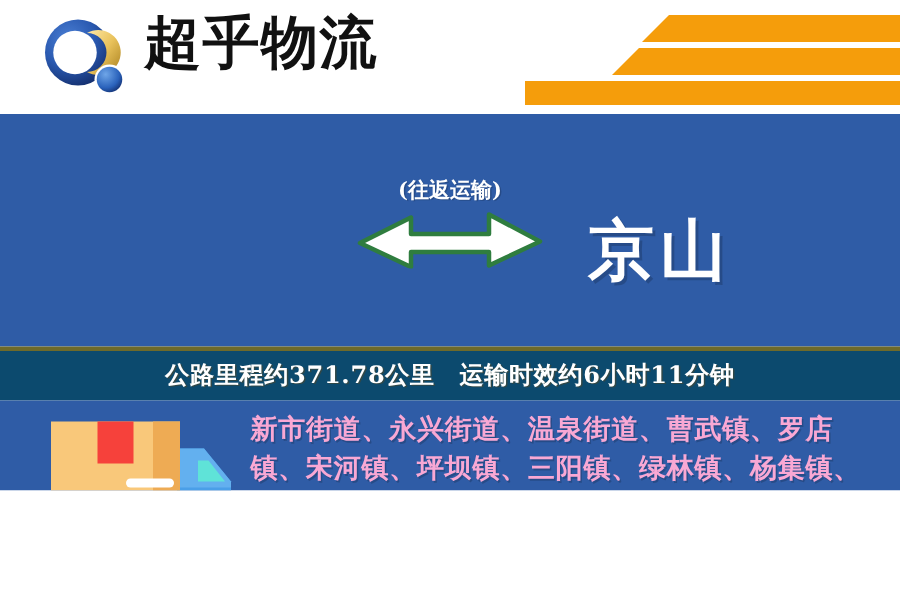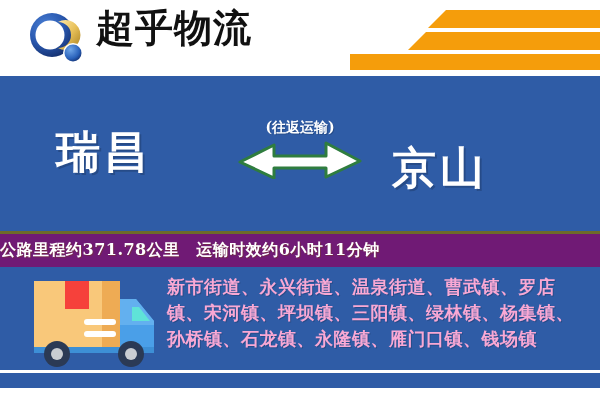--- a/index.html
+++ b/index.html
@@ -6,21 +6,21 @@
     margin: 0;
     padding: 0;
     background: #ffffff;
   }
   body {
     font-family: "Liberation Sans", "DejaVu Sans", sans-serif;
   }
   .banner {
     position: relative;
     width: 600px;
-    height: 388px;
+    height: 327px;
     overflow: hidden;
     background: #ffffff;
     text-decoration: underline;
   }
 
   
   .header {
     position: absolute;
     left: 0; top: 0;
     width: 600px;
@@ -110,23 +110,24 @@
     position: absolute;
     left: 0; top: 231px;
     width: 600px; height: 3px;
     background: #6e6a2a;
   }
   .infobar {
     position: absolute;
     left: 0; top: 234px;
     width: 600px;
     height: 33px;
-    background: #701a75;
+    background: #0c4a6e;
     display: flex;
     align-items: center;
+    justify-content: center;
   }
   .infobar-text {
     font-family: "DejaVu Serif", "Liberation Serif", serif;
     font-weight: bold;
     font-size: 16px;
     color: #ffffff;
     letter-spacing: 0.5px;
     white-space: nowrap;
     text-shadow: 1px 1px 0 rgba(120,70,0,0.35);
   }
@@ -208,21 +209,20 @@
       <svg width="250" height="64" viewBox="0 0 250 64">
         <polygon points="96,4 250,4 250,22 78,22" fill="#f59d0b"></polygon>
         <polygon points="76,26 250,26 250,44 58,44" fill="#f59d0b"></polygon>
         <polygon points="0,48 250,48 250,64 0,64" fill="#f59d0b"></polygon>
       </svg>
     </div>
   </div>
 
   <div class="route">
 
-    <div class="city city-origin">瑞昌</div>
 
     <div class="arrow-block">
       <div class="arrow-top-label">(往返运输)</div>
       <div class="arrow-svg">
         <svg width="128" height="40" viewBox="0 0 128 40">
           <polygon points="4,23 38,6 38,17 90,17 90,4 124,22 90,38 90,29 38,29 38,39" fill="#ffffff" stroke="#2f7d3f" stroke-width="3" stroke-linejoin="round"></polygon>
         </svg>
       </div>
     </div>
 

